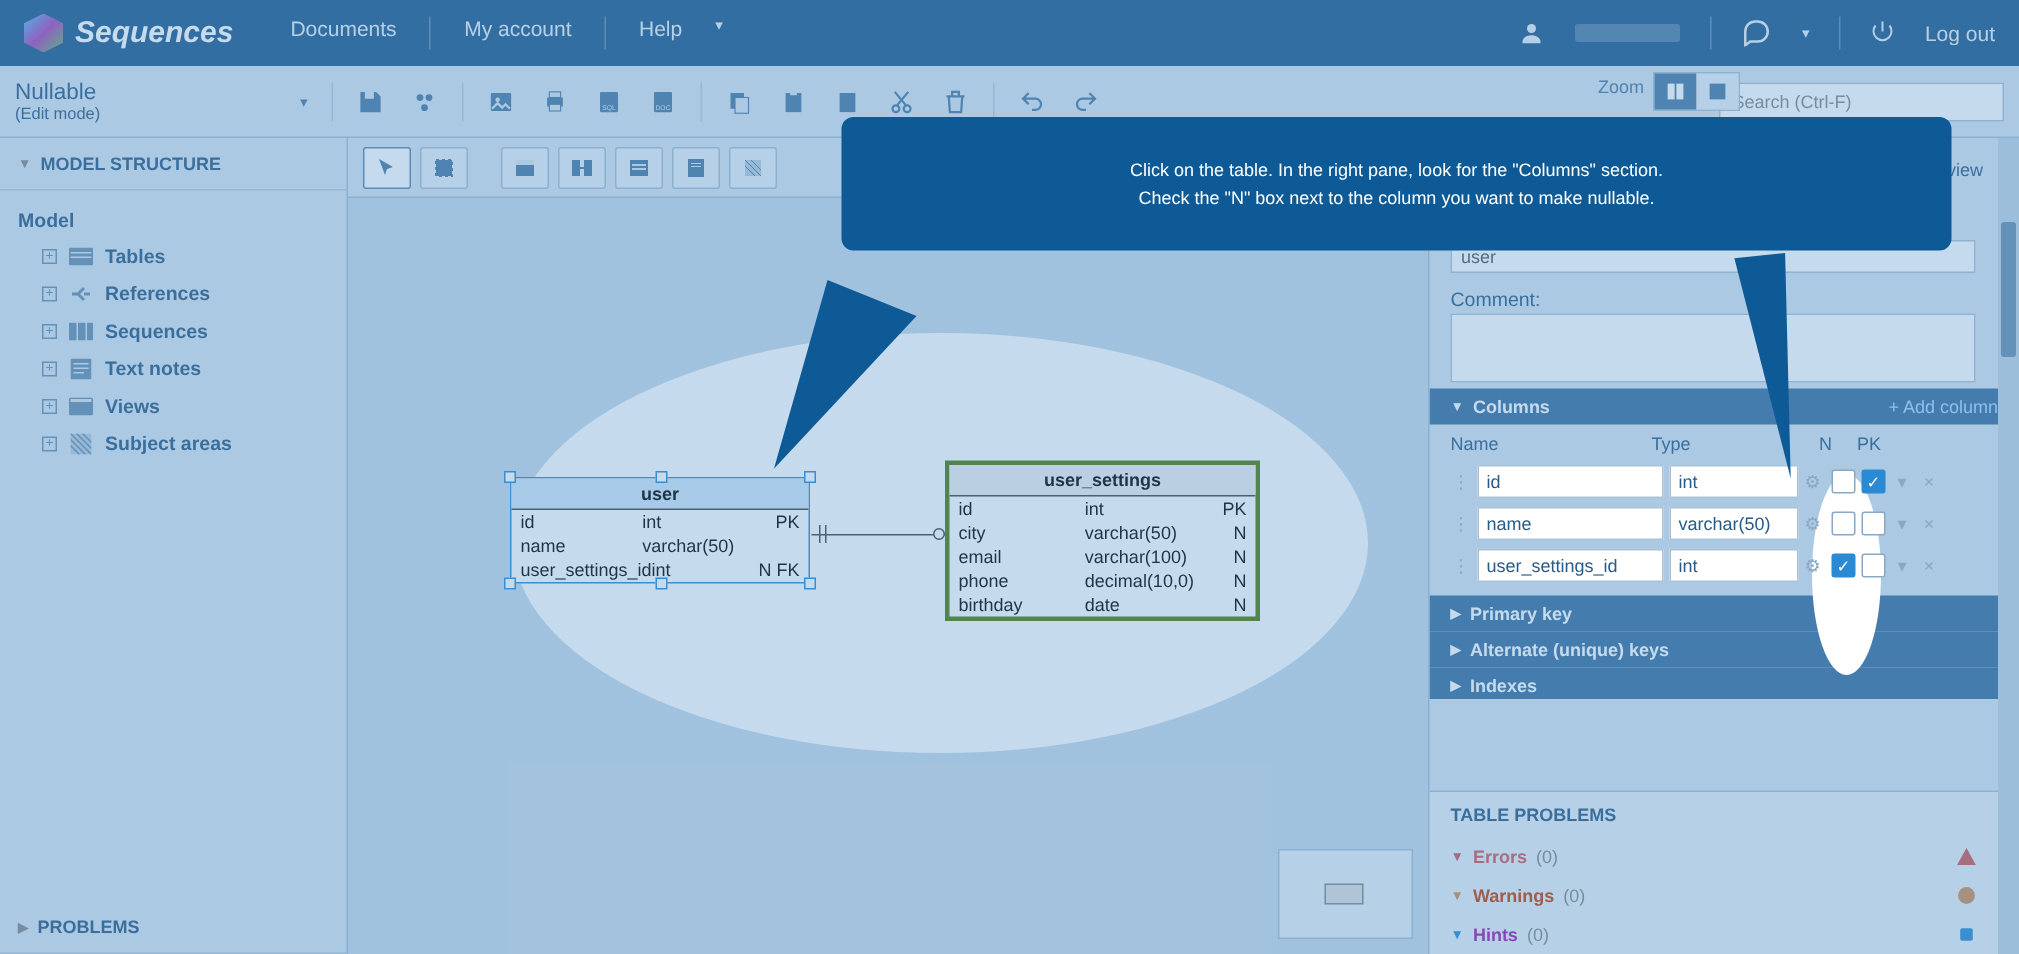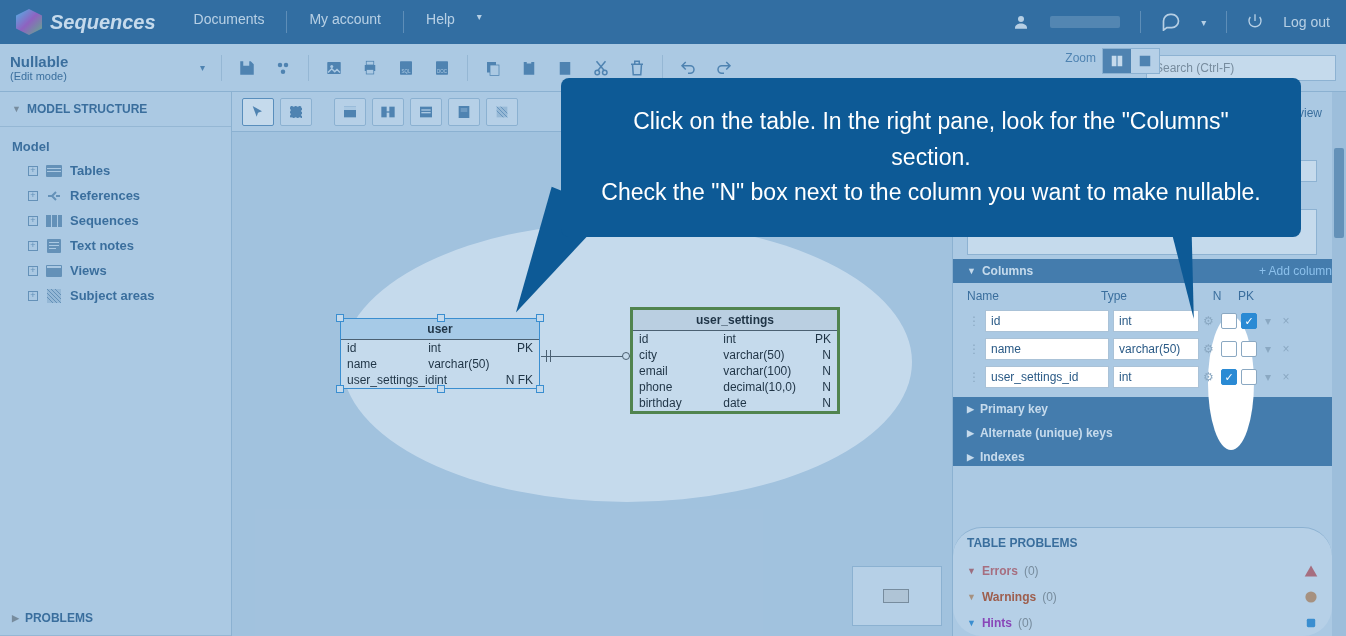--- a/index.html
+++ b/index.html
@@ -14,21 +14,21 @@
 .logo-mark { width: 26px; height: 26px; background: linear-gradient(135deg,#4fc3f7,#ab47bc,#66bb6a); clip-path: polygon(50% 0,100% 25%,100% 75%,50% 100%,0 75%,0 25%); }
 .topnav-links { display: flex; gap: 22px; margin-left: 18px; }
 .topnav-links span, .topnav-right span { opacity: .9; cursor: pointer; }
 .topnav-right { margin-left: auto; display: flex; align-items: center; gap: 20px; }
 .icon-user { width:18px;height:18px;display:inline-block; }
 .divider-v { width:1px;height:22px;background:rgba(255,255,255,.3); }
 
 
 .secondbar { height: 48px; background: #d7e5f2; border-bottom: 1px solid #a7c0d6; display: flex; align-items: center; padding: 0 10px; gap: 6px; position: relative; }
 .doc-title { display:flex; flex-direction:column; margin-right: 14px; color:#2a5a86; min-width:170px; }
-.doc-title .t { font-size:15px; font-weight:bold; }
+.doc-title .t { font-size:15px; font-weight:normal; }
 .doc-title .m { font-size:11px; }
 .tb-ico { width:30px; height:30px; display:flex; align-items:center; justify-content:center; color:#4a7aa5; cursor:pointer; border-radius:3px; }
 .tb-ico svg { width:18px;height:18px;fill:currentColor; }
 .tb-sep { width:1px;height:26px;background:#b5cadb; margin:0 4px; }
 .search-box { margin-left:auto; width:190px; height:26px; border:1px solid #aac2d7; background:#fff; padding:0 8px; font-size:12px; color:#888; display:flex;align-items:center; }
 
 
 .main { display:flex; height: calc(636px - 44px - 48px); }
 
 
@@ -85,26 +85,26 @@
 .col-row .inp { height:22px; border:1px solid #aac2d7; background:#fff; padding:0 5px; color:#2a5a86; display:flex;align-items:center; }
 .col-row .inp.name{width:124px;} .col-row .inp.type{width:86px;}
 .col-row .gear{width:14px;color:#8aa8c2;}
 .col-row .cb { width:16px;height:16px;border:1px solid #8aa8c2;background:#fff;border-radius:2px;display:flex;align-items:center;justify-content:center; }
 .col-row .cb.checked{background:#2a8ad4;border-color:#2a8ad4;color:#fff;font-size:11px;}
 .col-row .rowico{width:14px;color:#8aa8c2;display:flex;align-items:center;justify-content:center;}
 
 .spotlight2 { position:absolute; left:1208px; top:316px; width:46px; height:134px; background:#fff; border-radius:50%/50%; z-index:55; }
 
 
-.bubble { position:absolute; left:561px; top:78px; width:740px; background:#0d5a96; color:#fff; border-radius:8px; padding:26px 40px; font-size:23px; line-height:1.55; text-align:center; z-index:100; }
+.bubble { position:absolute; left:561px; top:78px; width:740px; background:#0d5a96; color:#fff; border-radius:8px; padding:26px 40px; font-size:12px; line-height:1.55; text-align:center; z-index:100; }
 .bubble-tail1 { position:absolute; left:525px; top:194px; width:0;height:0; border-left:14px solid transparent; border-right:50px solid transparent; border-top:130px solid #0d5a96; transform:rotate(22deg); z-index:99; }
 .bubble-tail2 { position:absolute; left:1164px; top:170px; width:0;height:0; border-left:22px solid transparent; border-right:12px solid transparent; border-top:150px solid #0d5a96; transform:rotate(-6deg); z-index:99; }
 
 
-.tprob { position:absolute; bottom:0; left:0; right:14px; background:#e8f0f7; border-top:1px solid #a7c0d6;border-radius:29px; }
+.tprob { position:absolute; bottom:0; left:0; right:14px; background:#e8f0f7; border-top:1px solid #a7c0d6; }
 .tprob-head { padding:8px 14px; font-size:12px; font-weight:bold; color:#2a5a86; }
 .tprob-row { display:flex; align-items:center; padding:6px 14px; font-size:12px; gap:6px; }
 .tprob-row .tri{font-size:9px;color:#c05a5a;}
 .tprob-row.err .lbl{color:#d05a5a;font-weight:bold;}
 .tprob-row.warn .tri{color:#d0905a;} .tprob-row.warn .lbl{color:#c2410c;font-weight:bold;}
 .tprob-row.hint .tri{color:#2a8ad4;} .tprob-row.hint .lbl{color:#a21caf;font-weight:bold;}
 .tprob-row .cnt{color:#888;}
 .tprob-row .badge{margin-left:auto;width:14px;height:14px;}
 
 

